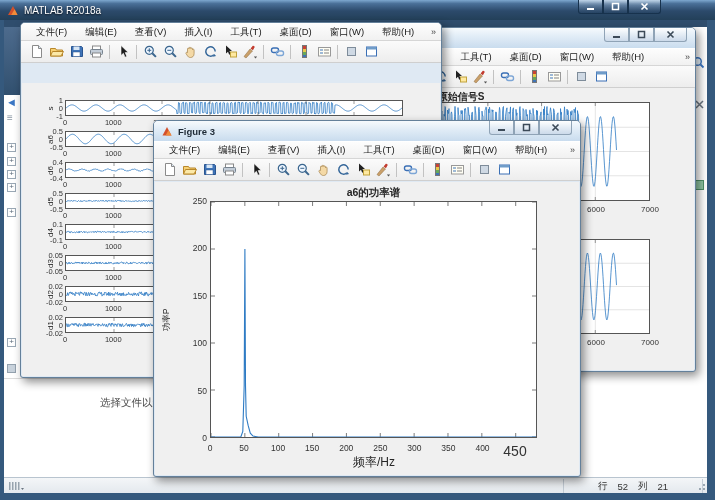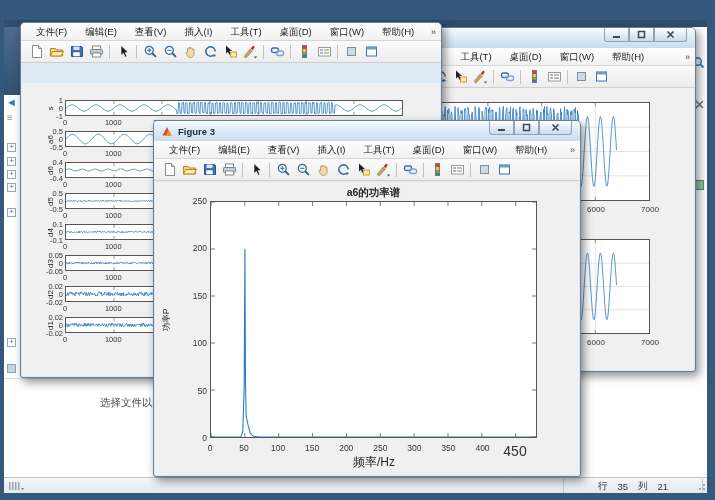--- a/index.html
+++ b/index.html
@@ -68,39 +68,63 @@
     color:#1767b7;letter-spacing:1px;white-space:nowrap}
   #wm-text2{position:absolute;left:93px;top:41px;font-size:19px;font-weight:bold;
     color:#9ca3ab;letter-spacing:.5px;white-space:nowrap}
   .rp-icon{position:absolute;z-index:6}
 </style>
 </head>
 <body>
 
 <div id="root">
 
+  <div id="main-titlebar" class="abs">
+    <svg width="13" height="13">
+      <path d="M2 11 L7 2 L11.5 11 Z" fill="#d4502a"></path>
+      <path d="M5.2 11 L8.6 5.2 L11.5 11 Z" fill="#f08c3a"></path>
+    </svg>
+    <span>MATLAB R2018a</span>
+    <div class="w-controls" style="right:54px">
+        <div class="wc dark">
+          <svg width="9" height="9">
+            <rect x="1" y="6" width="7" height="2" fill="#fff"></rect>
+          </svg>
+        </div>
+        <div class="wc dark">
+          <svg width="9" height="9">
+            <rect x="1.5" y="1.5" width="6" height="6" fill="none" stroke="#fff" stroke-width="1.5"></rect>
+          </svg>
+        </div>
+        <div class="wc wc-close dark">
+          <svg width="9" height="9">
+            <path d="M1.5 1.5l6 6M7.5 1.5l-6 6" stroke="#fff" stroke-width="1.6"></path>
+          </svg>
+        </div>
+      </div>
+  </div>
   <div id="base-panel" class="abs"></div>
   <div id="topstrip" class="abs"></div>
   <div id="leftdark" class="abs"></div>
   <div id="tree-panel"></div>
   <div id="details-border" class="abs"></div>
   <div id="details-vline" class="abs"></div>
   <div id="details-text" class="abs">选择文件以查看详细信息</div>
 
   <div id="statusbar" class="abs">
     <svg width="16" height="10" style="margin-left:4px">
       <rect x="1" y="1" width="1.5" height="8" fill="#97a3ae"></rect>
         <rect x="4" y="1" width="1.5" height="8" fill="#97a3ae"></rect>
       <rect x="7" y="1" width="1.5" height="8" fill="#97a3ae"></rect>
         <rect x="10" y="1" width="1.5" height="8" fill="#97a3ae"></rect>
       <path d="M13 7l3 0-1.5 2z" fill="#6b7682"></path>
     </svg>
     <div id="status-cell">
       <span>行</span>
-      <span>35</span>
+      <span>52</span>
       <span>列</span>
       <span>21</span>
     </div>
     <svg class="abs" style="left:694px;top:6px" width="8" height="8">
       <rect x="5" y="0" width="2" height="2" fill="#9aa6b1"></rect>
         <rect x="5" y="4" width="2" height="2" fill="#9aa6b1"></rect>
       <rect x="1" y="4" width="2" height="2" fill="#9aa6b1"></rect>
     </svg>
   </div>
 
@@ -252,20 +276,21 @@
           </svg>
         </div>
         <div class="tbtn">
           <svg width="15" height="15">
             <rect x="2.5" y="3" width="10" height="9" fill="#fff" stroke="#3a6fb5"></rect>
             <rect x="2.5" y="3" width="10" height="2.5" fill="#6f9cc9"></rect>
           </svg>
         </div>
       </div>
     <div class="w-body" id="fig2-body">
+      <div class="plot-title" style="left:20px;top:2px;width:378px">原始信号S</div>
     <div class="pbox" style="left:20px;top:14px;width:378px;height:99px"><svg width="376" height="97">
             <line x1="53.714285714285715" y1="0" x2="53.714285714285715" y2="97" stroke="#d9d9d9" stroke-width="0.7"></line>
             <line x1="107.42857142857143" y1="0" x2="107.42857142857143" y2="97" stroke="#d9d9d9" stroke-width="0.7"></line>
             <line x1="161.14285714285714" y1="0" x2="161.14285714285714" y2="97" stroke="#d9d9d9" stroke-width="0.7"></line>
             <line x1="214.85714285714286" y1="0" x2="214.85714285714286" y2="97" stroke="#d9d9d9" stroke-width="0.7"></line>
             <line x1="268.57142857142856" y1="0" x2="268.57142857142856" y2="97" stroke="#d9d9d9" stroke-width="0.7"></line>
             <line x1="322.2857142857143" y1="0" x2="322.2857142857143" y2="97" stroke="#d9d9d9" stroke-width="0.7"></line>
             <line x1="0" y1="24.25" x2="376" y2="24.25" stroke="#d9d9d9" stroke-width="0.7"></line>
             <line x1="0" y1="48.5" x2="376" y2="48.5" stroke="#d9d9d9" stroke-width="0.7"></line>
             <line x1="0" y1="72.75" x2="376" y2="72.75" stroke="#d9d9d9" stroke-width="0.7"></line>

